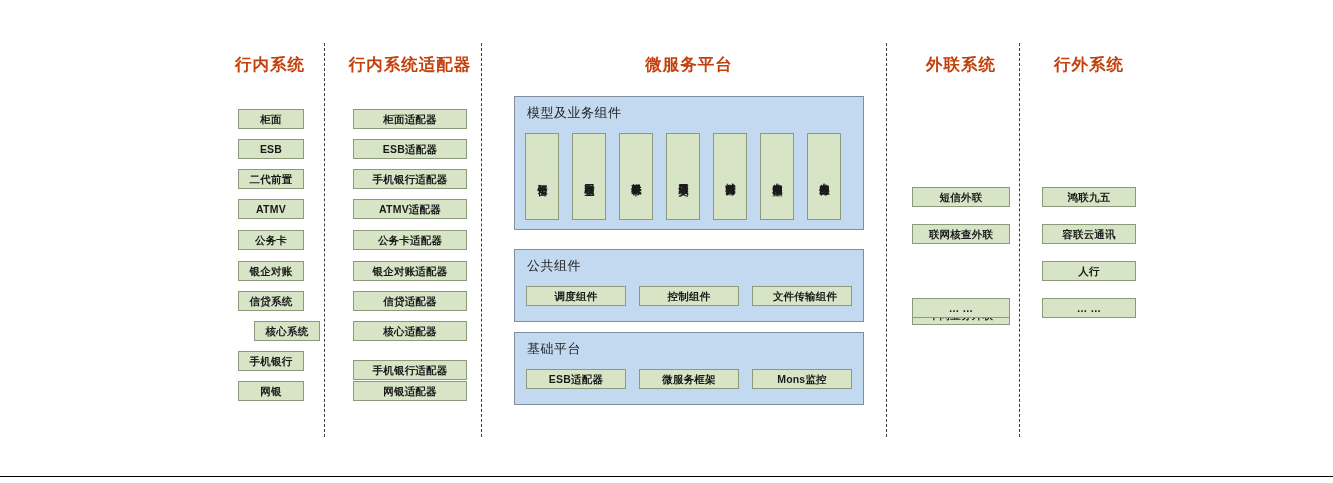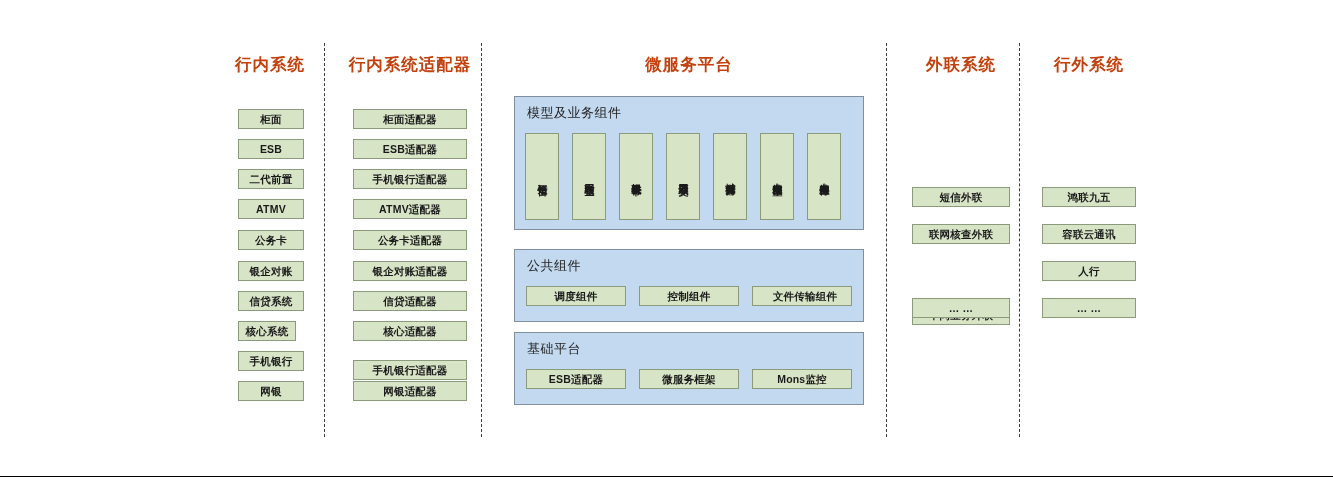--- a/index.html
+++ b/index.html
@@ -108,21 +108,21 @@
   <div class="vdash" style="left:886px; top:43px; height:394px;"></div>
   <div class="vdash" style="left:1019px; top:43px; height:394px;"></div>
 
   <div class="gbox" style="left:238px; top:109px; width:66px; height:20px;">柜面</div>
   <div class="gbox" style="left:238px; top:139px; width:66px; height:20px;">ESB</div>
   <div class="gbox" style="left:238px; top:169px; width:66px; height:20px;">二代前置</div>
   <div class="gbox" style="left:238px; top:199px; width:66px; height:20px;">ATMV</div>
   <div class="gbox" style="left:238px; top:230px; width:66px; height:20px;">公务卡</div>
   <div class="gbox" style="left:238px; top:261px; width:66px; height:20px;">银企对账</div>
   <div class="gbox" style="left:238px; top:291px; width:66px; height:20px;">信贷系统</div>
-  <div class="gbox" style="left:238px; top:321px; width:58px; height:20px;">核心系统</div>
+  <div class="gbox" style="left:254px; top:321px; width:66px; height:20px;">核心系统</div>
   <div class="gbox" style="left:238px; top:351px; width:66px; height:20px;">手机银行</div>
   <div class="gbox" style="left:238px; top:381px; width:66px; height:20px;">网银</div>
 
   <div class="gbox" style="left:353px; top:109px; width:114px; height:20px;">柜面适配器</div>
   <div class="gbox" style="left:353px; top:139px; width:114px; height:20px;">ESB适配器</div>
   <div class="gbox" style="left:353px; top:169px; width:114px; height:20px;">手机银行适配器</div>
   <div class="gbox" style="left:353px; top:199px; width:114px; height:20px;">ATMV适配器</div>
   <div class="gbox" style="left:353px; top:230px; width:114px; height:20px;">公务卡适配器</div>
   <div class="gbox" style="left:353px; top:261px; width:114px; height:20px;">银企对账适配器</div>
   <div class="gbox" style="left:353px; top:291px; width:114px; height:20px;">信贷适配器</div>

